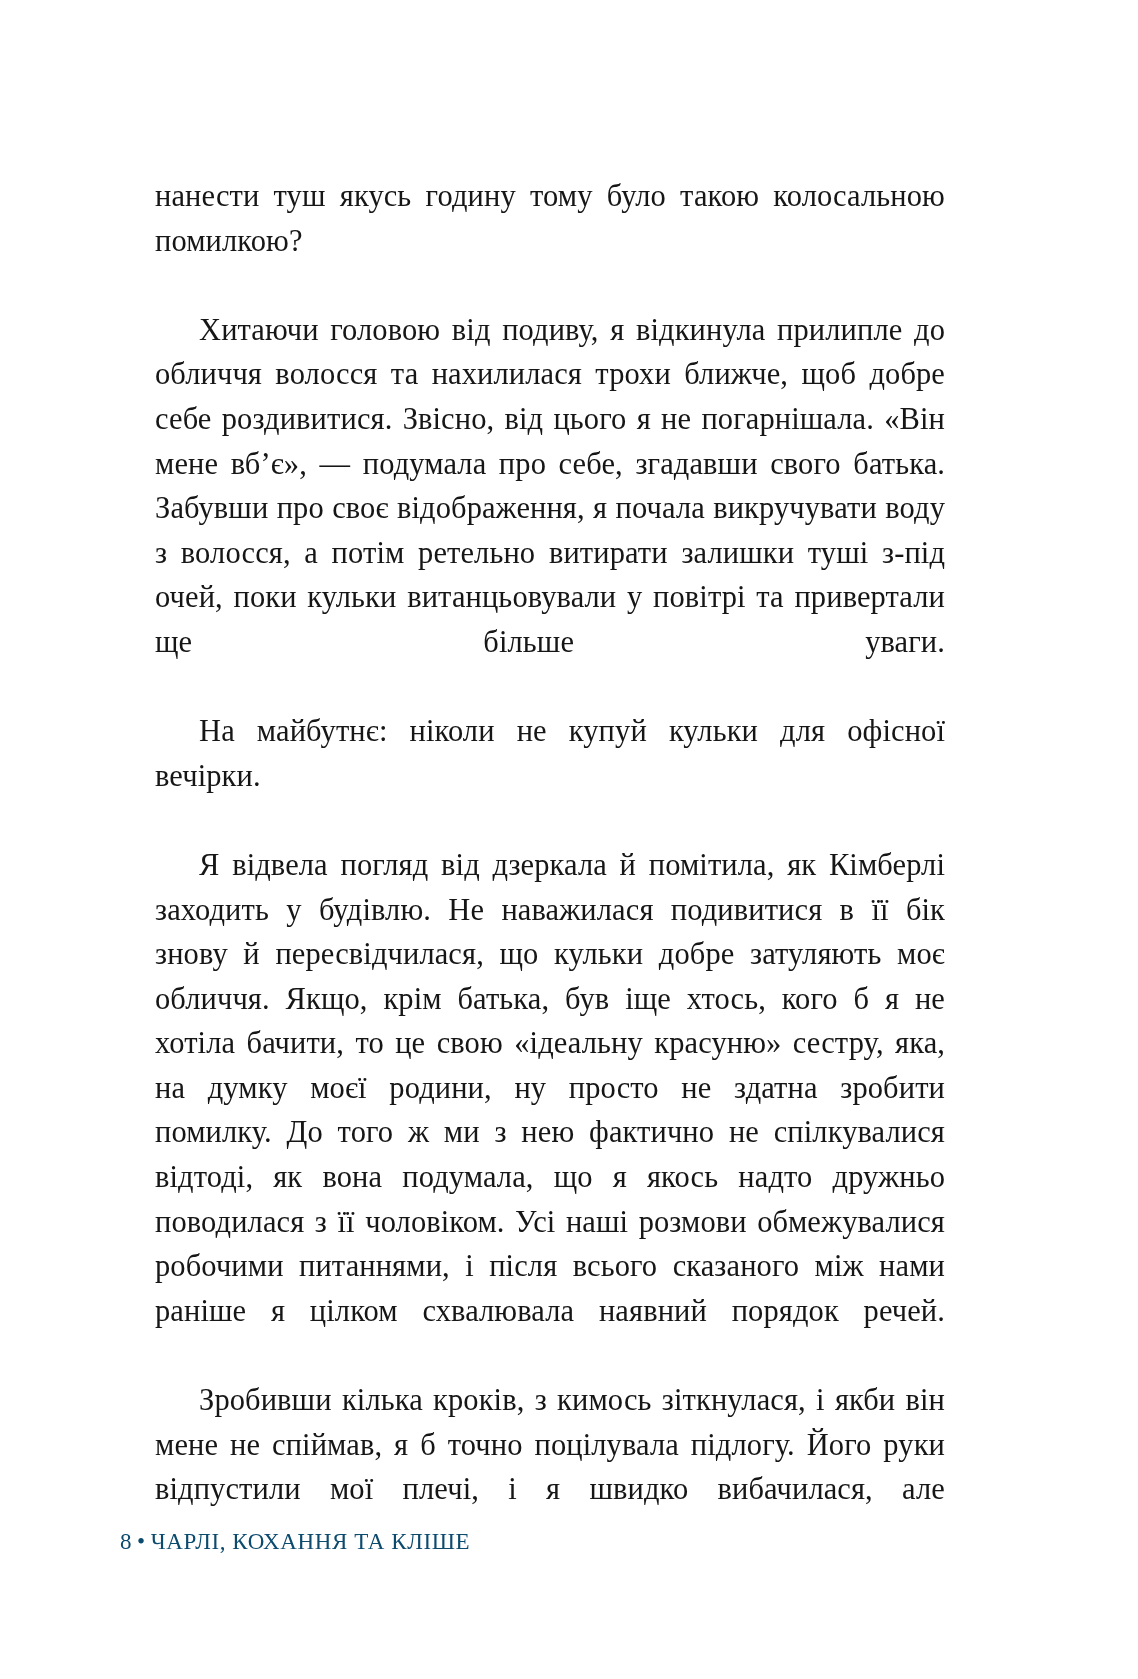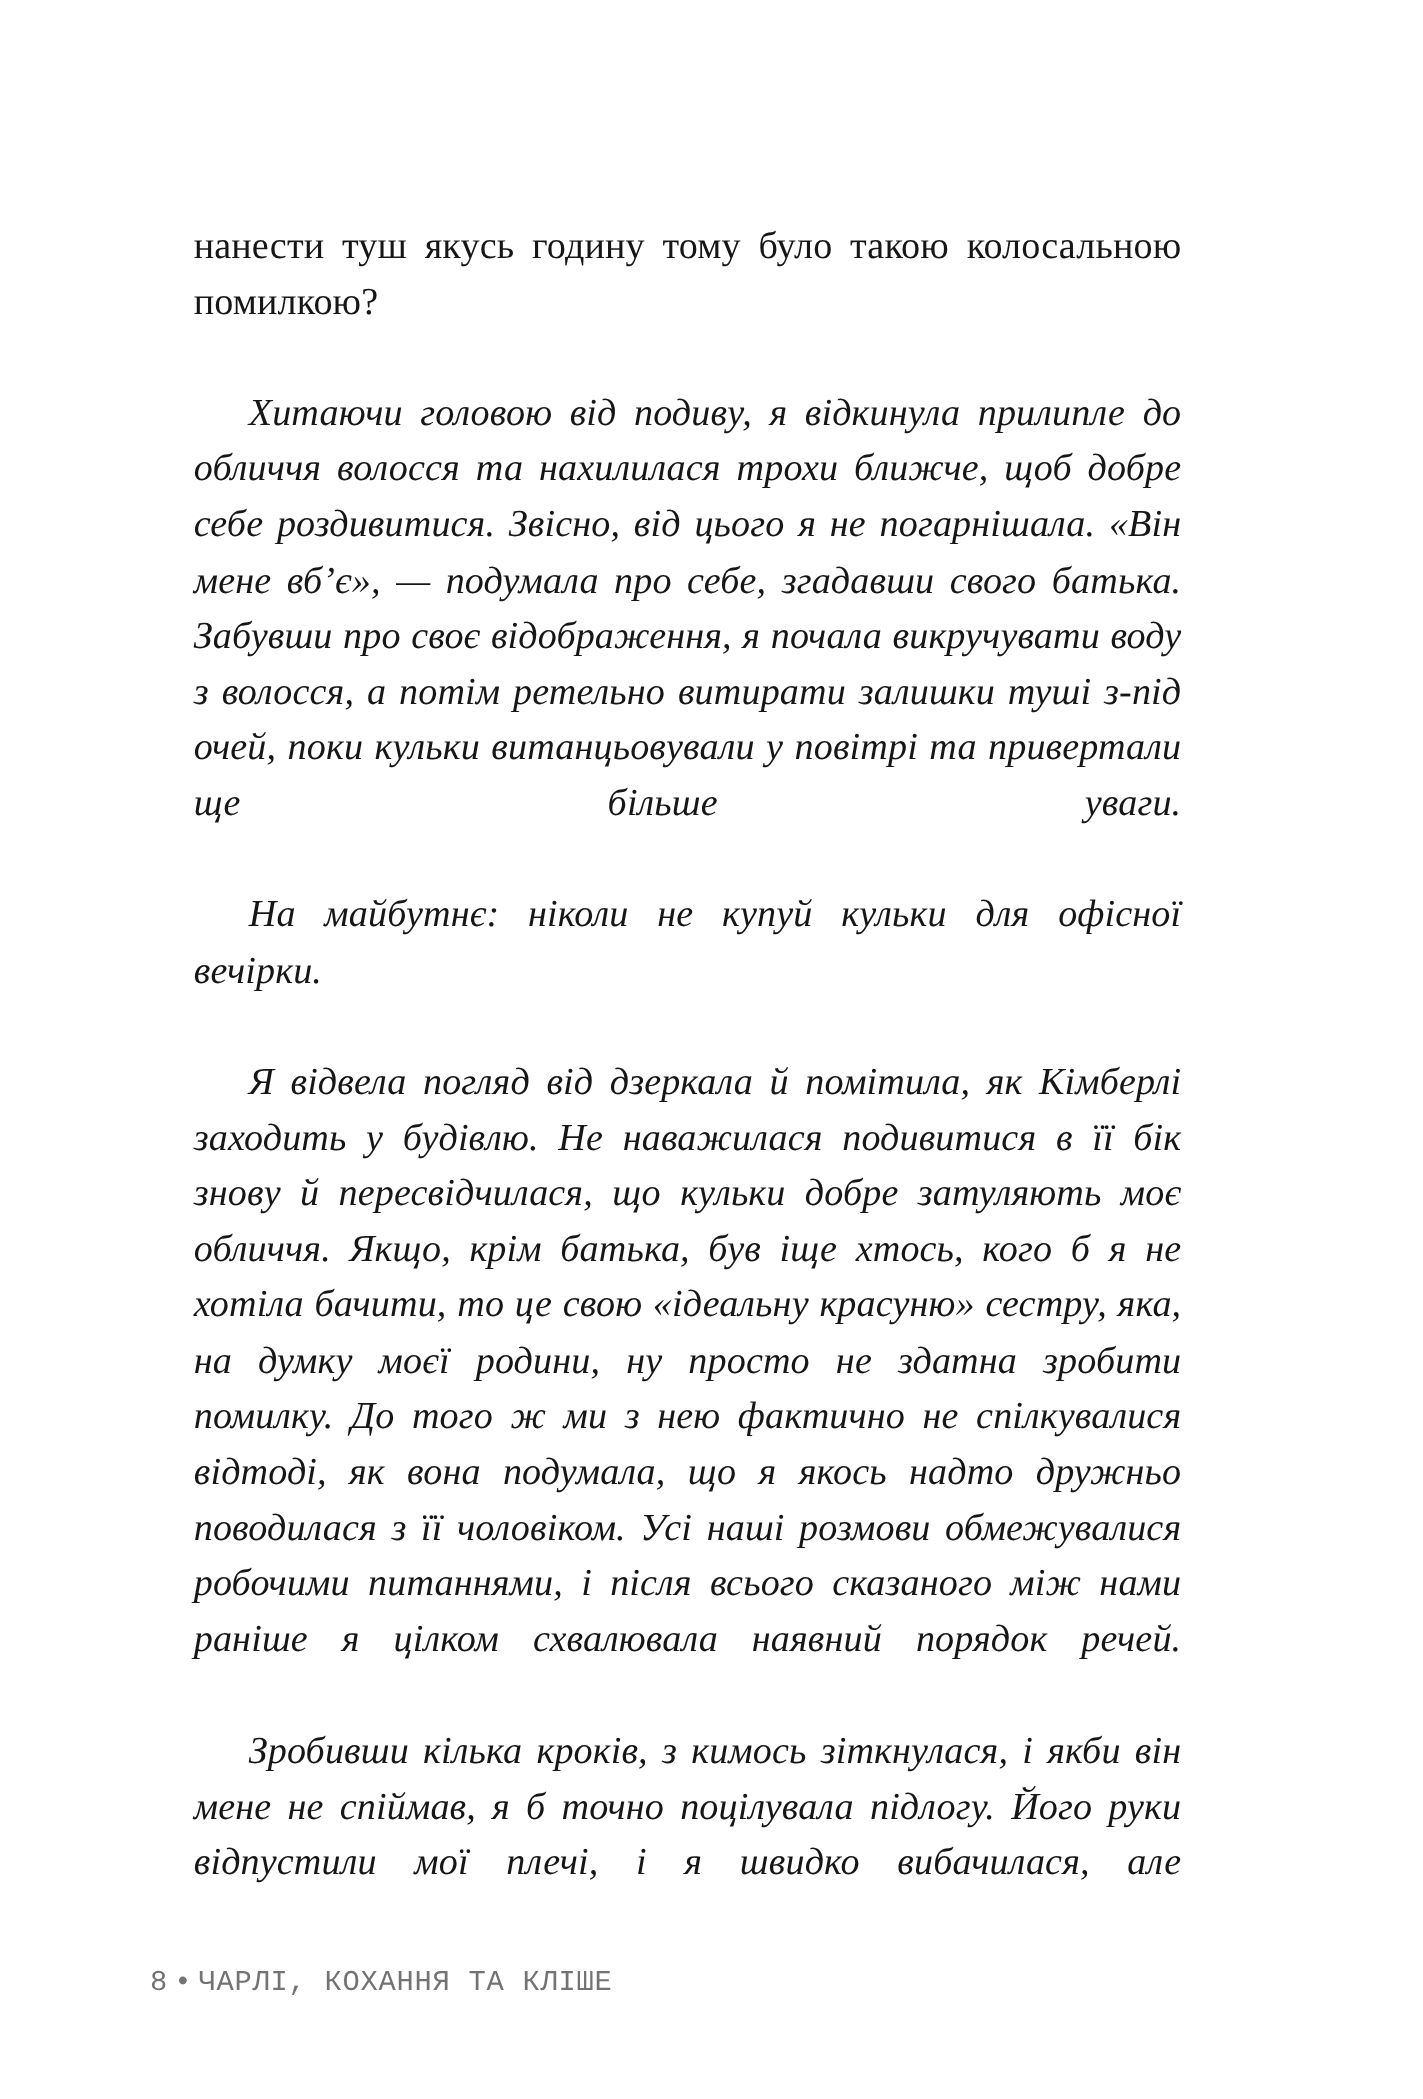--- a/index.html
+++ b/index.html
@@ -40,42 +40,40 @@
     letter-spacing: 0.1px;
     word-spacing: 0.2px;
   }
 
   .para.continued {
     text-indent: 0;
   }
 
   .para.indented {
     text-indent: 44px;
-    font-style: italic;
   }
 
   .para.italic {
-    font-style: italic;
   }
 
   
   .para::after {
     content: "";
     display: inline-block;
     width: 100%;
   }
 
   .footer {
     position: absolute;
     left: 120px;
-    top: 1556px;
-    font-family: Liberation Mono, monospace;
+    top: 1512px;
+    font-family: Liberation Serif, serif;
     font-size: 23px;
     line-height: 28px;
-    color: #737373;
+    color: #0c4a6e;
     letter-spacing: 0.6px;
     white-space: nowrap;
   }
 
   .footer .page-num {
     font-variant-numeric: lining-nums;
   }
 
   .footer .sep {
     padding: 0 5px;

